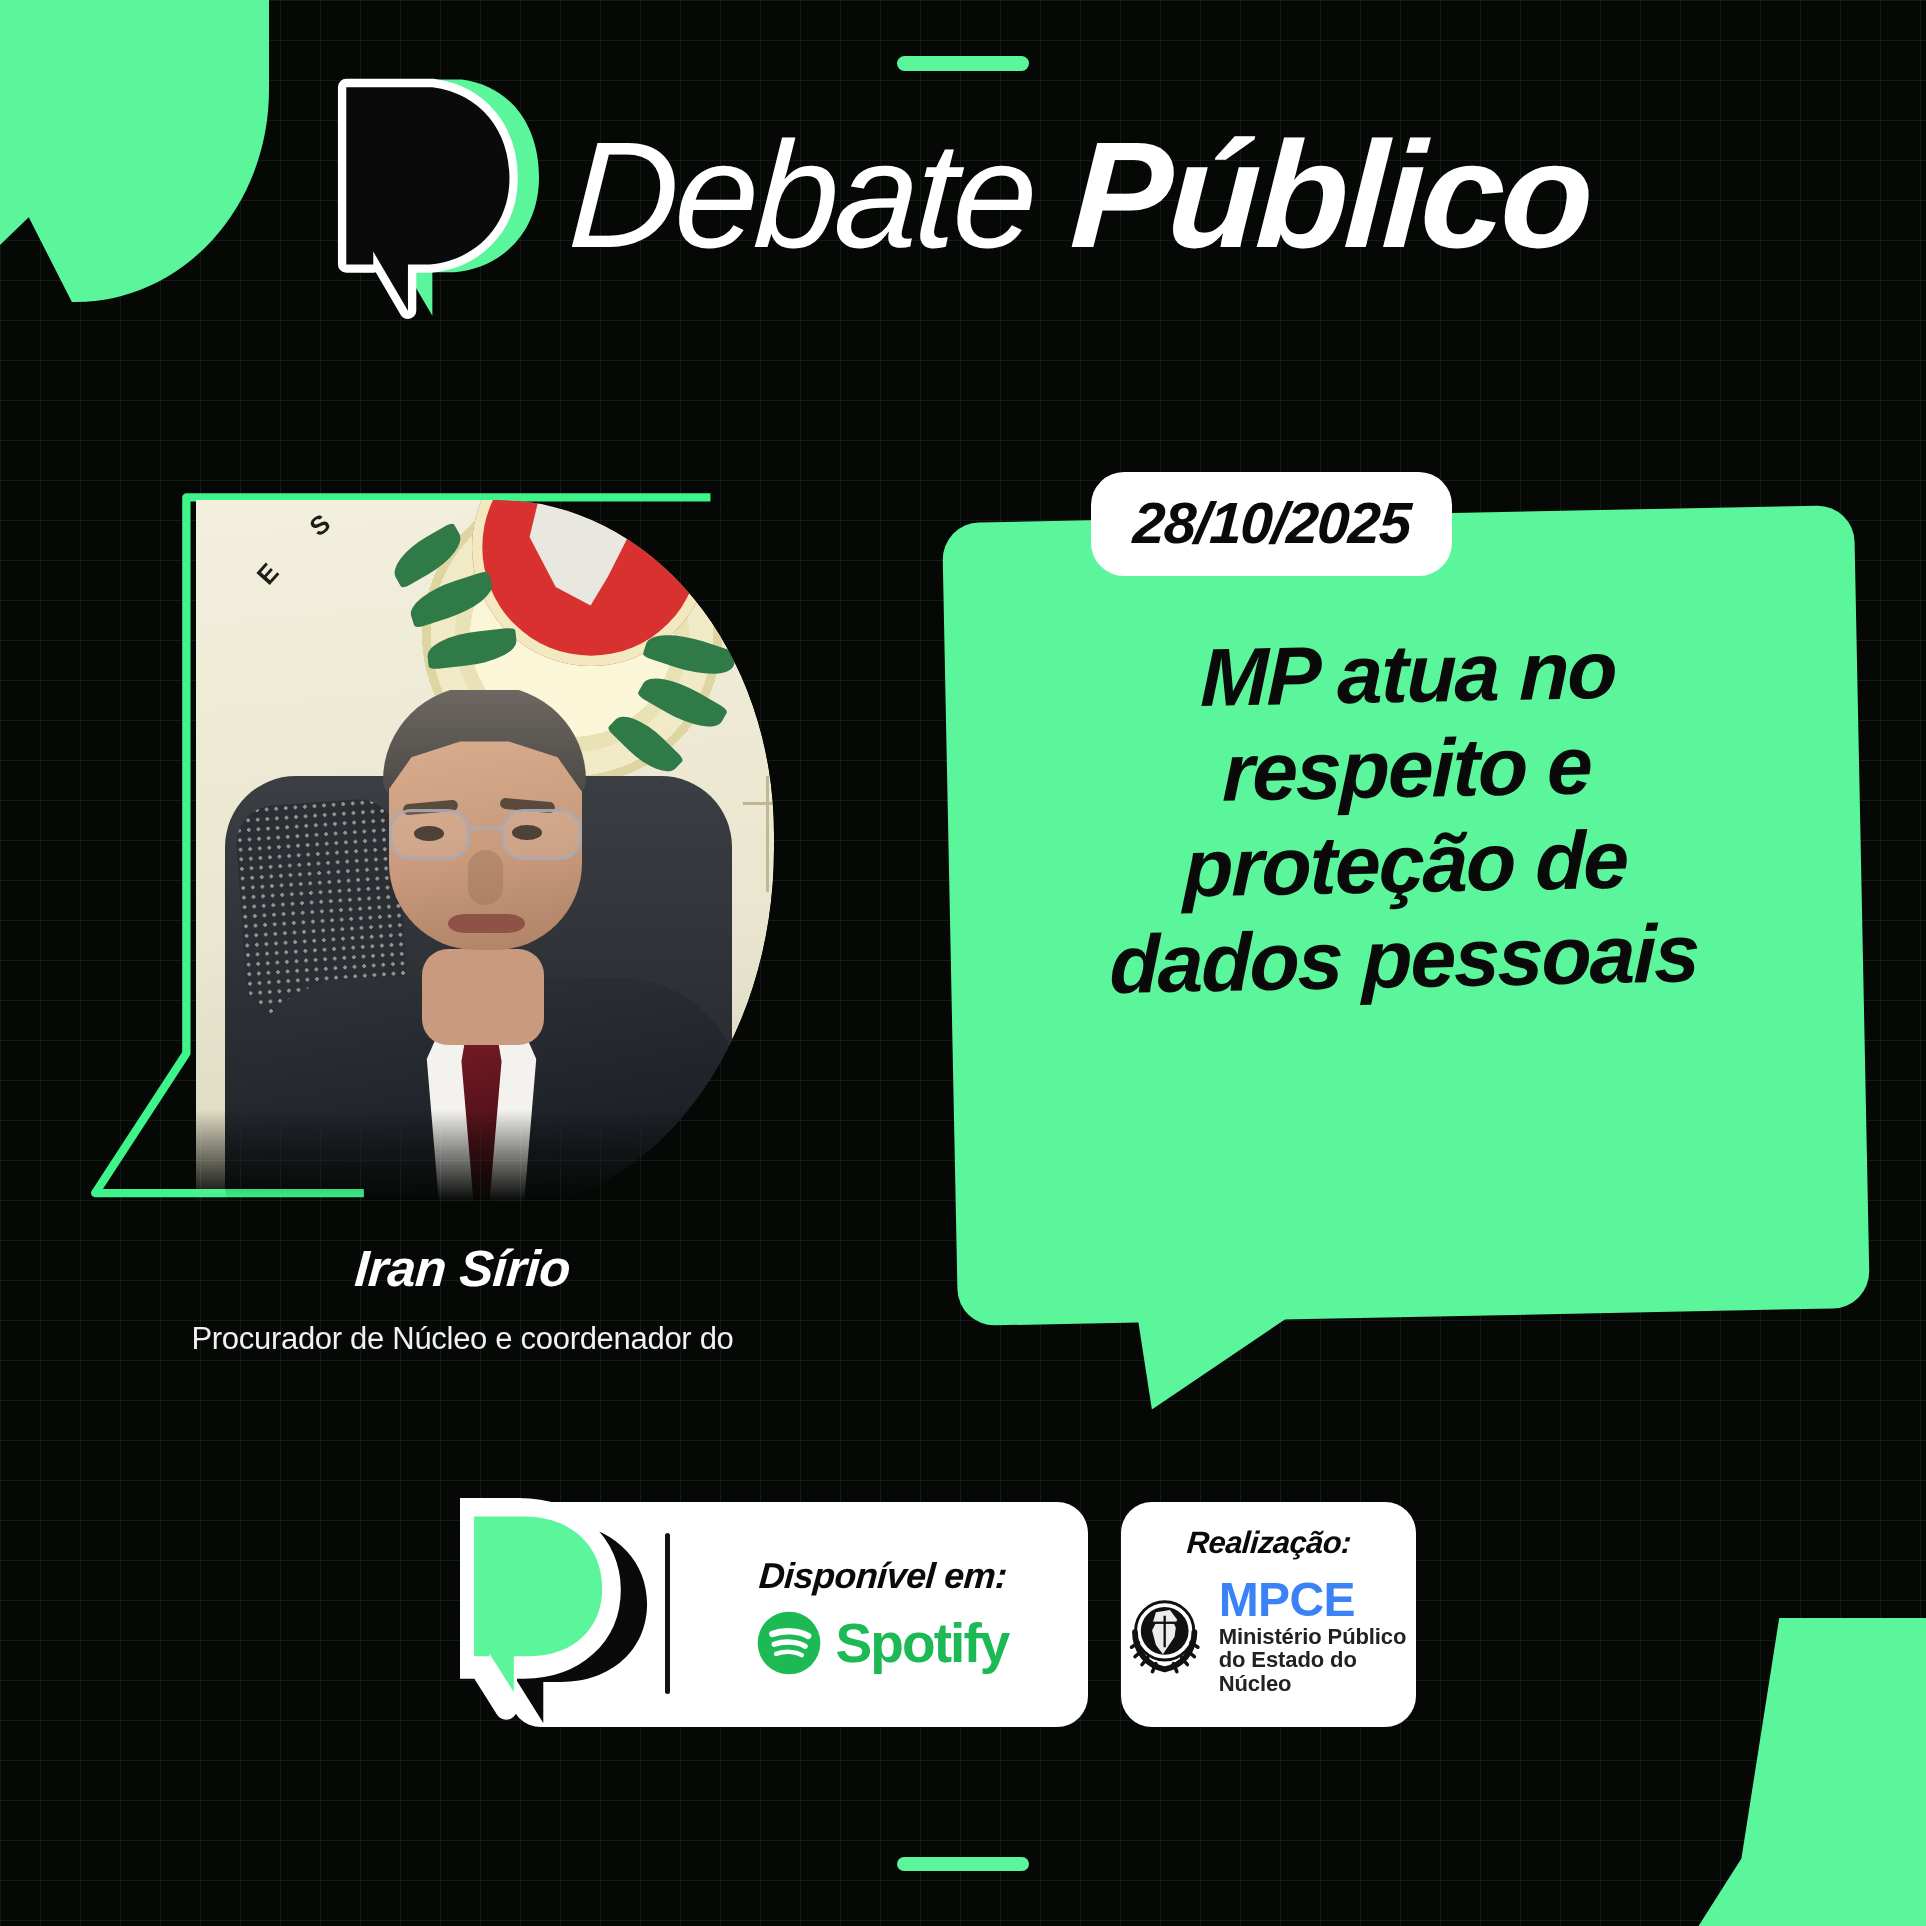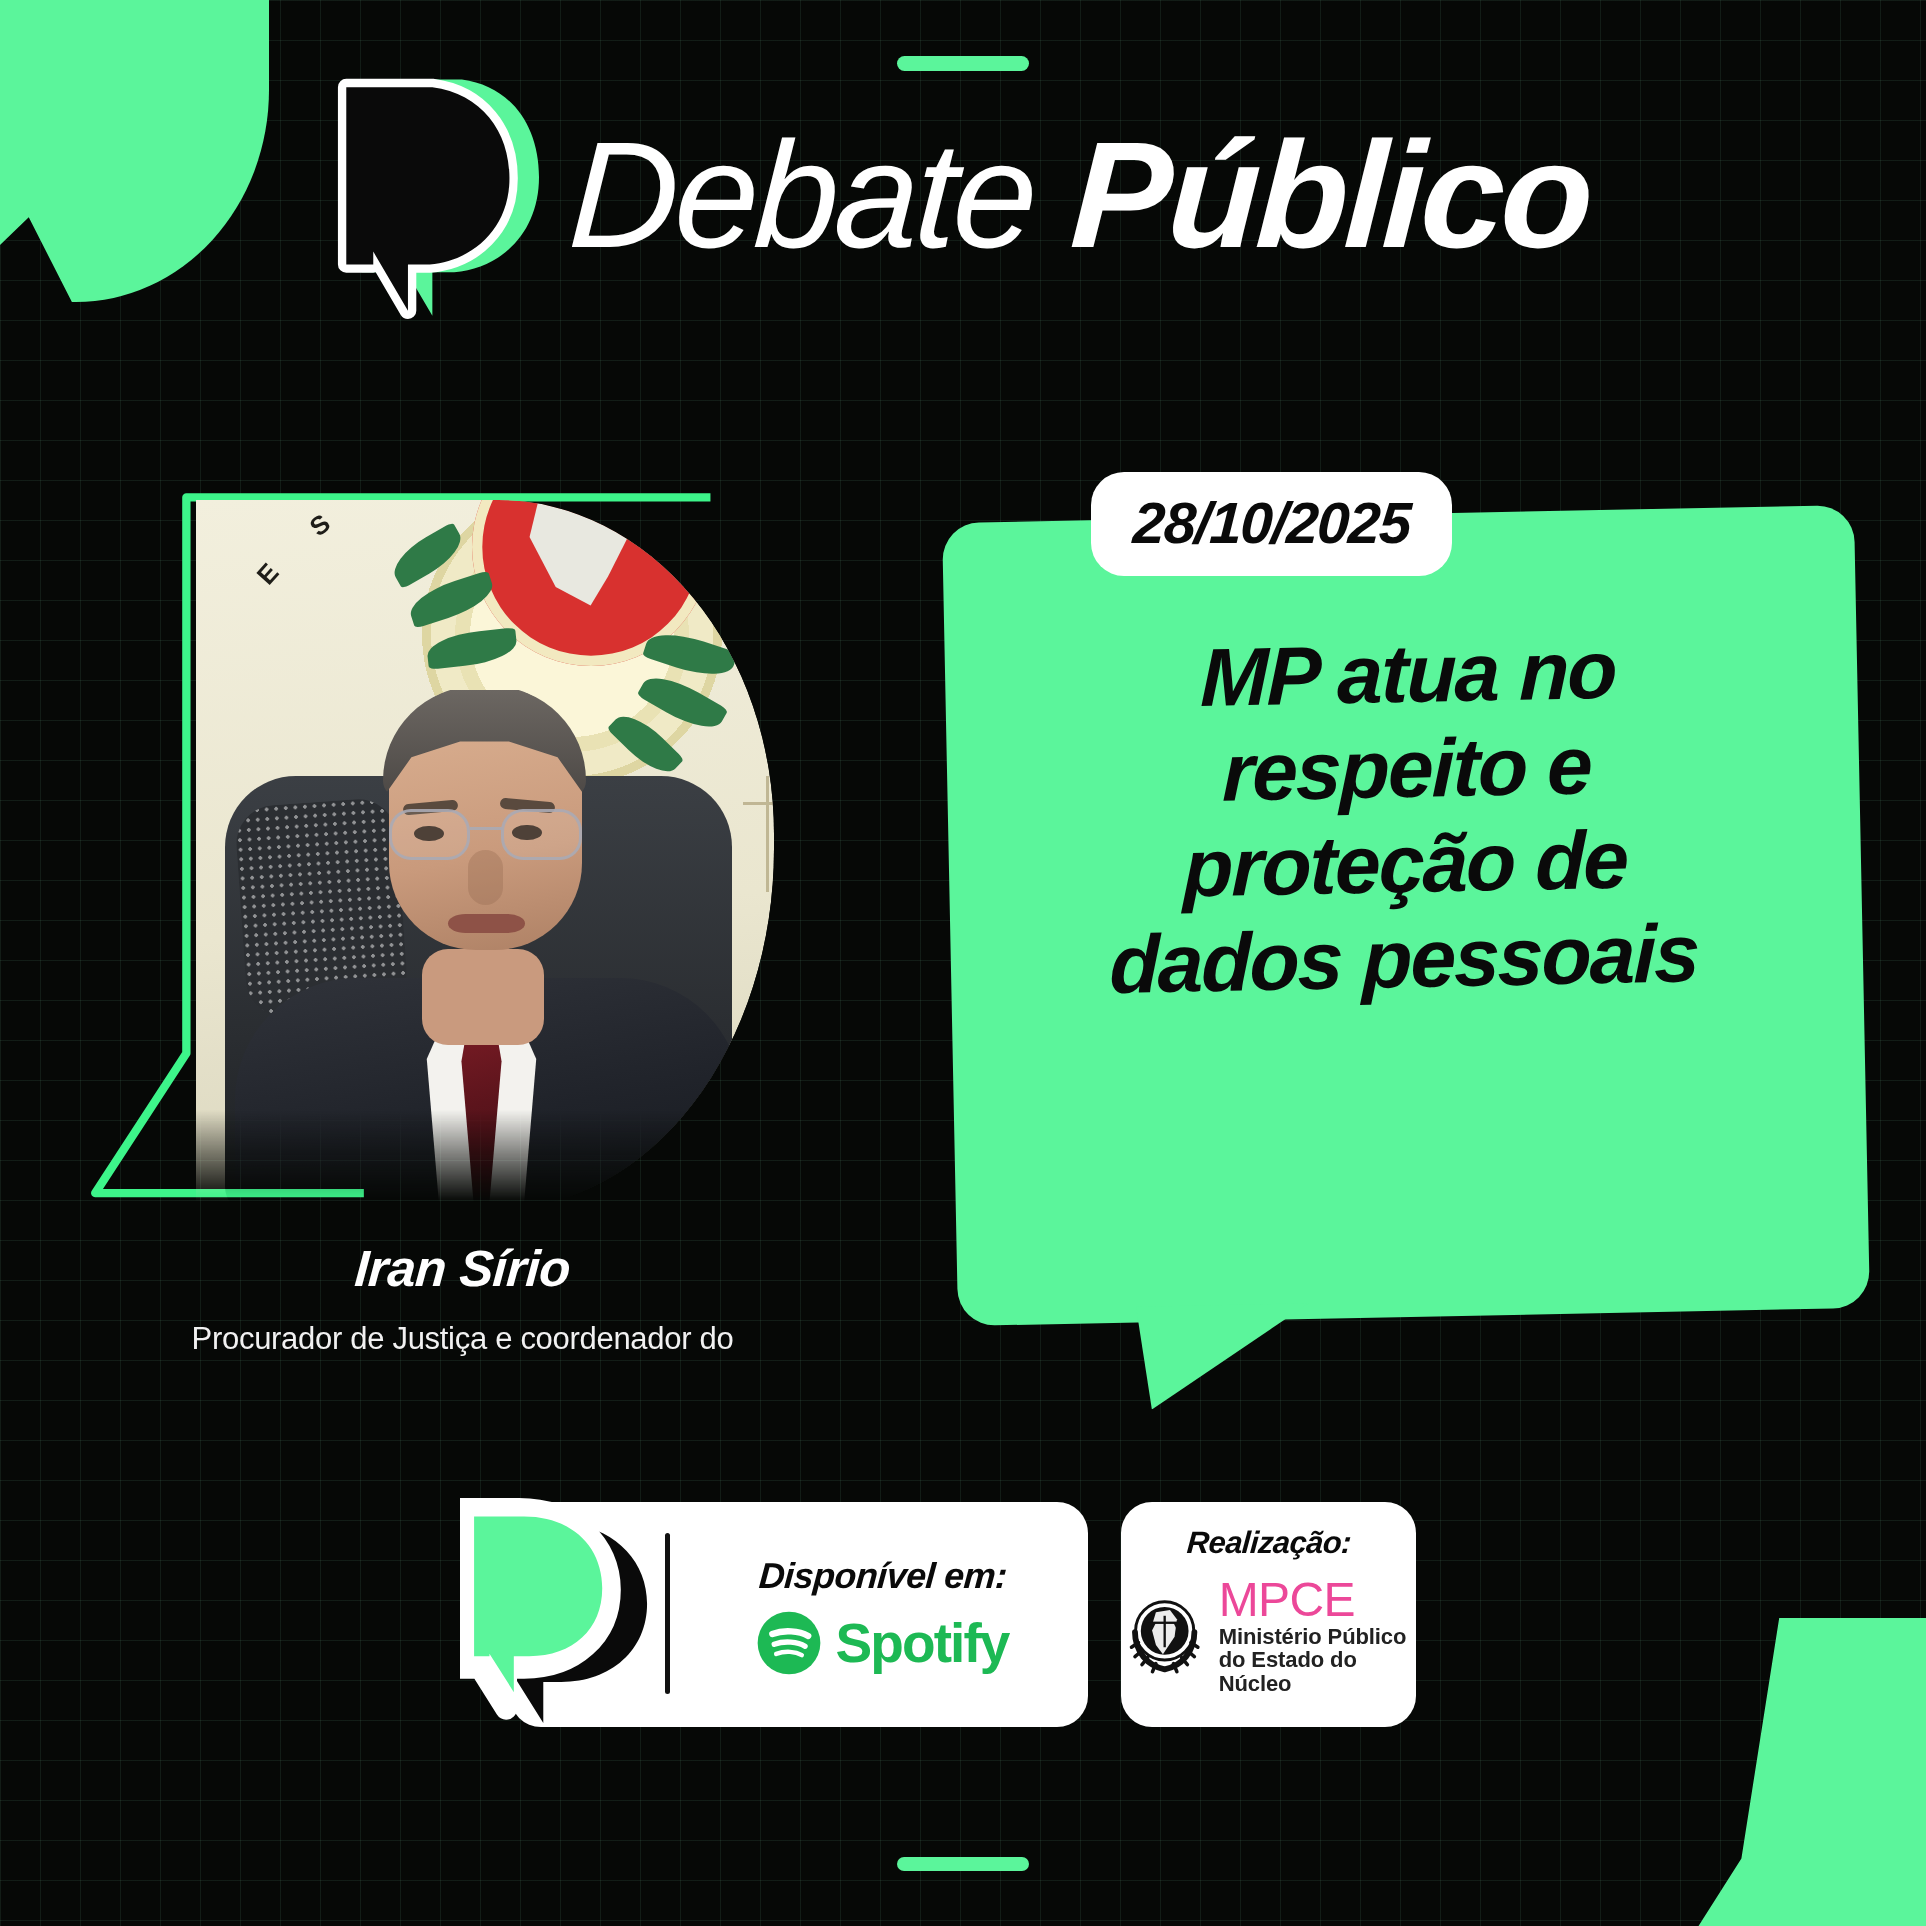--- a/index.html
+++ b/index.html
@@ -388,21 +388,21 @@
     font-size:31px;
     font-weight:800;
     font-style:italic;
     color:#0a0a0a;
     letter-spacing:-0.6px;
     transform:skewX(-4deg);
     margin-bottom:14px;
   }
   .mp-row{ display:flex; align-items:center; gap:10.3px; }
   .mp-text{ display:flex; flex-direction:column; line-height:1.05; }
-  .mp-acronym{ font-size:48px; font-weight:400; color:#ec4899; letter-spacing:-0.6px; }
+  .mp-acronym{ font-size:48px; font-weight:700; color:#3b82f6; letter-spacing:-0.6px; }
   .mp-sub1,.mp-sub2{ font-size:22px; font-weight:600; color:#222; letter-spacing:-0.1px; }
 </style>
 </head>
 <body>
 
 <div id="stage">
 
   <div class="corner-tl"></div>
   <div class="corner-br"></div>
 
@@ -470,21 +470,21 @@
         </div>
         <div class="nose"></div>
         <div class="mouth"></div>
       </div>
     </div>
   </div>
 
   <div class="speaker">
     <div class="speaker-name">Iran Sírio</div>
     <div class="speaker-role">
-      <div>Procurador de Justiça e coordenador do</div>
+      <div>Procurador de Núcleo e coordenador do</div>
     </div>
   </div>
 
   <div class="bubble-wrap">
     <div class="bubble"></div>
     <div class="bubble-tail"></div>
     <div class="bubble-title">
       <div>MP atua no</div>
       <div>respeito e</div>
       <div>proteção de</div>

